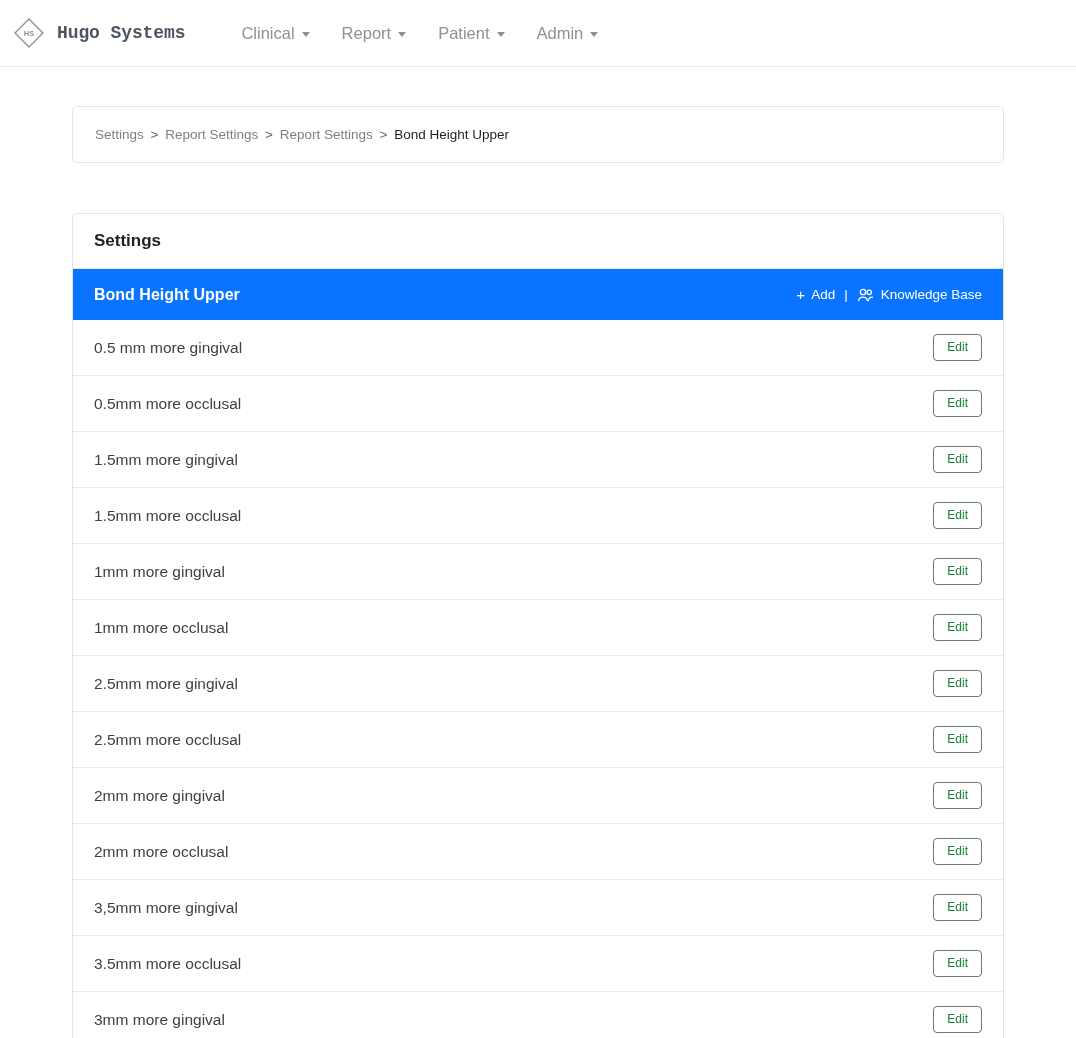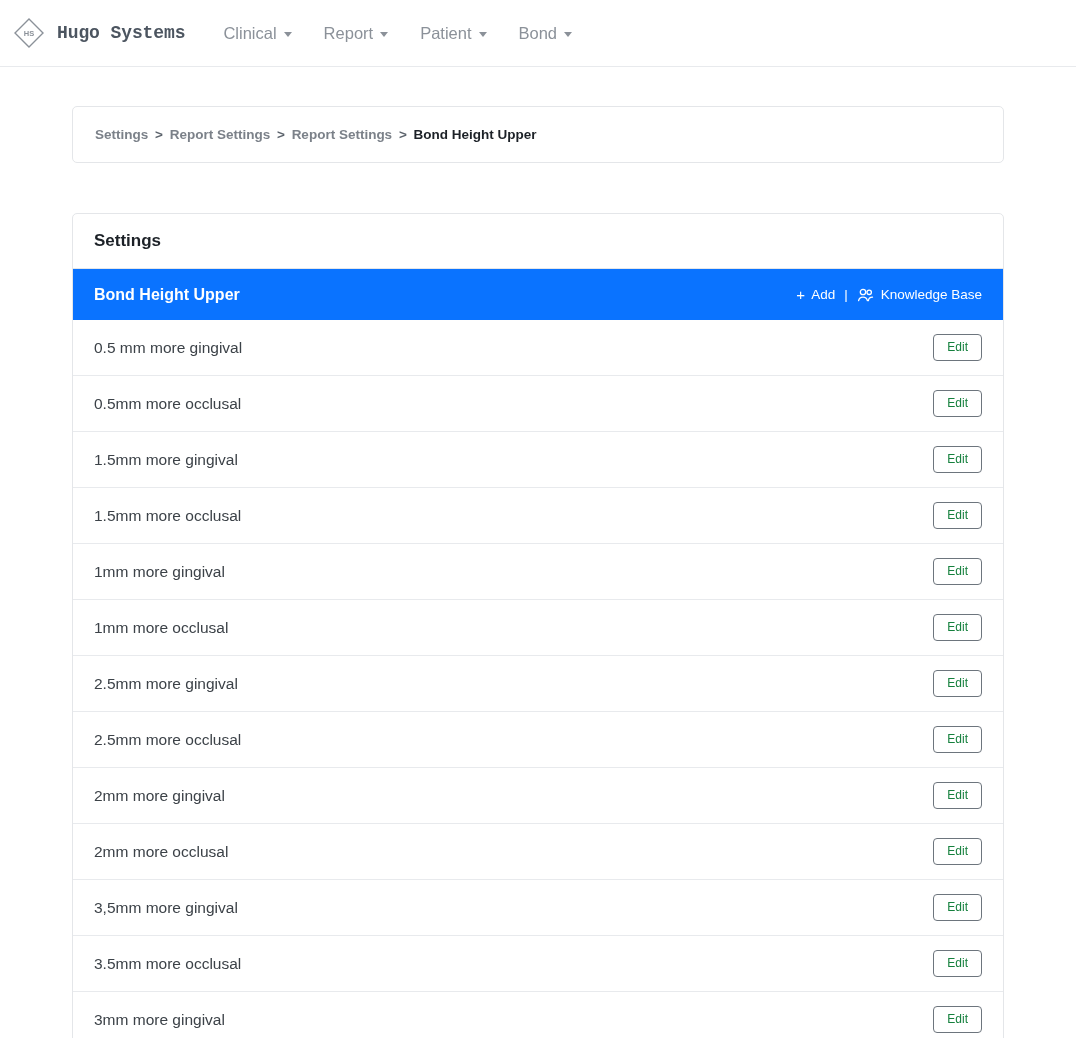--- a/index.html
+++ b/index.html
@@ -22,21 +22,21 @@
     display: flex;
     align-items: center;
     padding: 0 21px 0 12px;
     position: relative;
   }
 
   .brand {
     display: flex;
     align-items: center;
     gap: 11px;
-    margin-right: 22px;
+    margin-right: 40px;
     text-decoration: none;
   }
 
   .brand-mark {
     width: 34px;
     height: 34px;
     flex: 0 0 34px;
     display: block;
   }
 
@@ -117,21 +117,21 @@
     overflow: hidden;
   }
 
   .breadcrumb-card {
     padding: 20px 22px;
     margin-bottom: 50px;
   }
 
   .breadcrumb {
     font-size: 13.5px;
-    font-weight: bold;
+    font-weight: normal;
     color: #7b8189;
     white-space: nowrap;
   }
 
   .breadcrumb .crumb-link { color: #7b8189; cursor: pointer; }
   .breadcrumb .crumb-sep  { color: #5d646d; margin: 0 3px; }
   .breadcrumb .crumb-current { color: #1c2127; }
 
   .settings-header {
     padding: 17px 21px;
@@ -236,21 +236,21 @@
     </li>
     <li class="nav-item">
       <span>Report</span>
       <i class="caret"></i>
     </li>
     <li class="nav-item">
       <span>Patient</span>
       <i class="caret"></i>
     </li>
     <li class="nav-item">
-      <span>Bond</span>
+      <span>Admin</span>
       <i class="caret"></i>
     </li>
   </ul>
 
 </nav>
 
 <div class="page">
 
   <div class="card breadcrumb-card">
     <div class="breadcrumb">

